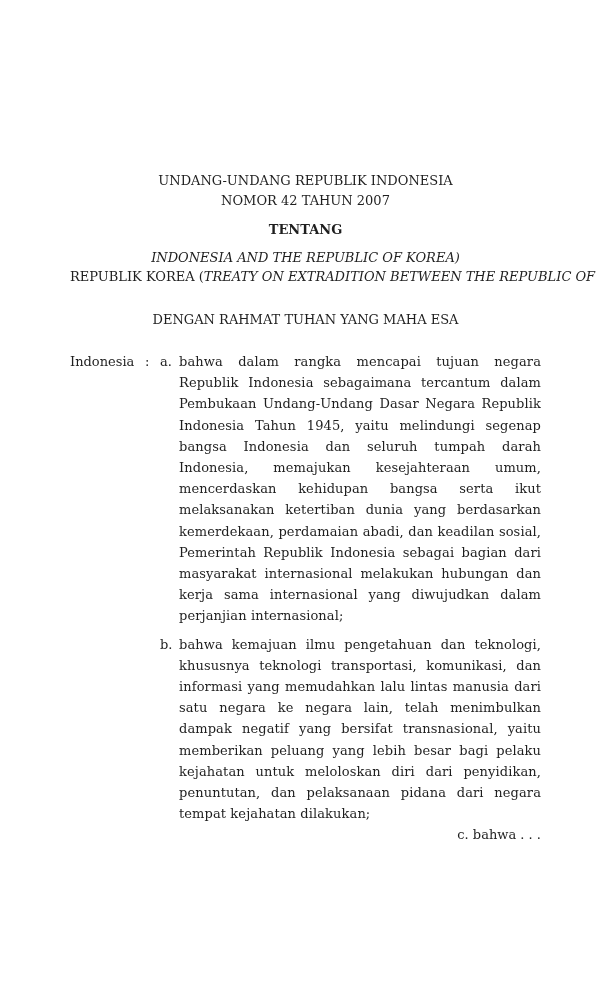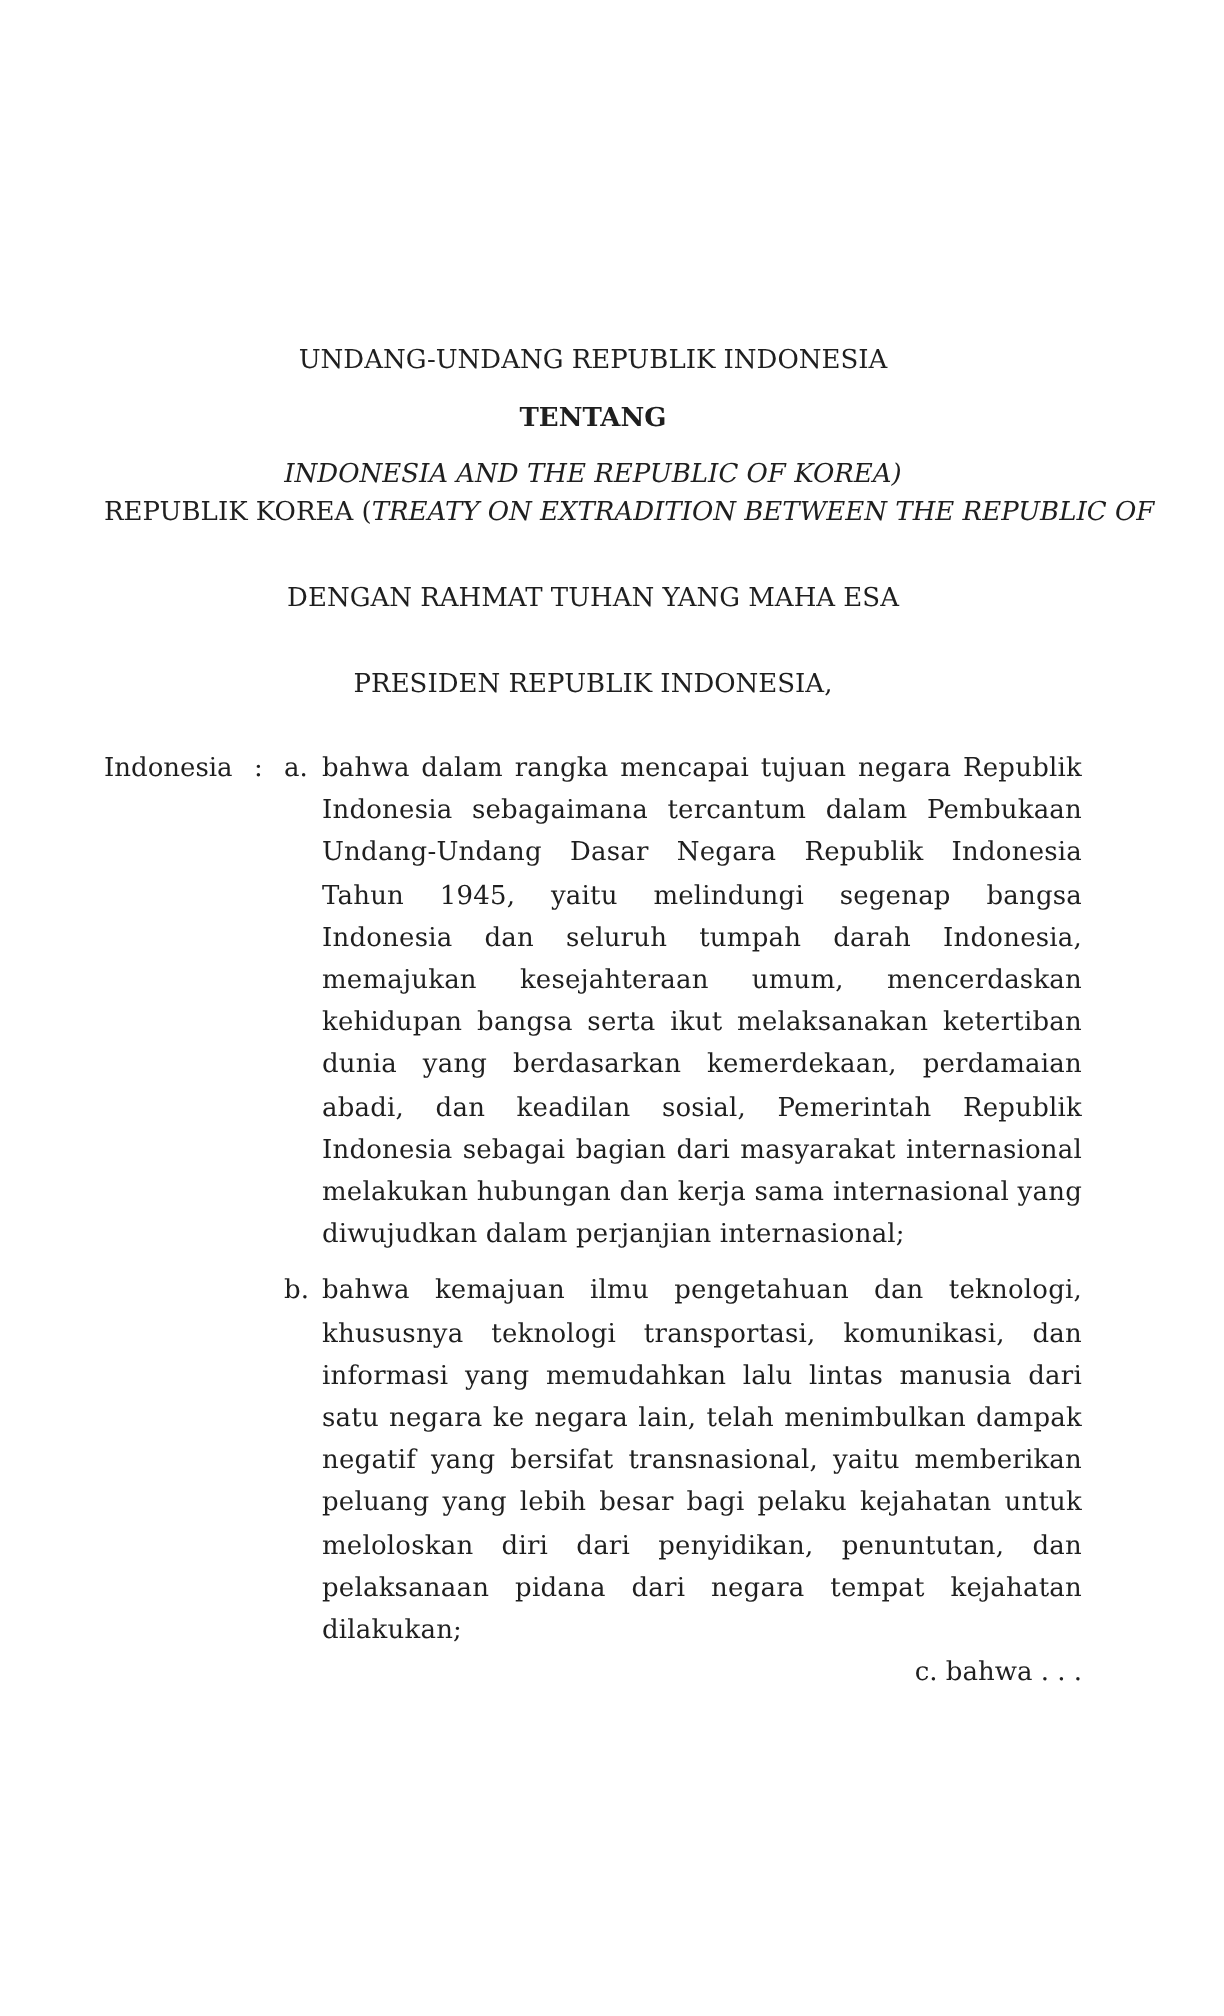--- a/index.html
+++ b/index.html
@@ -12,21 +12,21 @@
     width: 612px;
     height: 1008px;
     background: #ffffff;
     color: #1f1f1f;
     font-family: "DejaVu Serif", "Liberation Serif", serif;
     font-size: 13px;
     overflow: hidden;
     margin: 0 auto;
   }
   .content {
-    padding: 171px 71px 0 52px;
+    padding: 171px 71px 0 70px;
   }
   .centered { text-align: center; }
   .heading-line {
     line-height: 20px;
     white-space: nowrap;
   }
   .tentang {
     margin-top: 9px;
     line-height: 20px;
     font-weight: bold;
@@ -67,35 +67,35 @@
     text-align: right;
   }
 </style>
 </head>
 <body>
 
 <div class="page">
   <div class="content">
 
     <div class="centered heading-line">UNDANG-UNDANG REPUBLIK INDONESIA</div>
+    <div class="centered heading-line">NOMOR 42 TAHUN 2007</div>
 
     <div class="centered tentang">TENTANG</div>
 
     <div class="subject">
       <div class="centered subject-line">
         <span></span><span class="it">INDONESIA AND THE REPUBLIC OF KOREA)</span>
       </div>
       <div class="centered subject-line">
         <span>REPUBLIK KOREA (</span><span class="it">TREATY ON EXTRADITION BETWEEN THE REPUBLIC OF</span>
       </div>
     </div>
 
     <div class="centered invocation">DENGAN RAHMAT TUHAN YANG MAHA ESA</div>
 
-    <div class="centered authority">PRESIDEN REPUBLIK INDONESIA,</div>
 
     <div class="consider-block">
 
       <div class="consider-row">
         <div>Indonesia</div>
         <div>:</div>
         <div>a.</div>
         <div class="consider-text">bahwa dalam rangka mencapai tujuan negara Republik Indonesia sebagaimana tercantum dalam Pembukaan Undang-Undang Dasar Negara Republik Indonesia Tahun 1945, yaitu melindungi segenap bangsa Indonesia dan seluruh tumpah darah Indonesia, memajukan kesejahteraan umum, mencerdaskan kehidupan bangsa serta ikut melaksanakan ketertiban dunia yang berdasarkan kemerdekaan, perdamaian abadi, dan keadilan sosial, Pemerintah Republik Indonesia sebagai bagian dari masyarakat internasional melakukan hubungan dan kerja sama internasional yang diwujudkan dalam perjanjian internasional;</div>
       </div>
 

